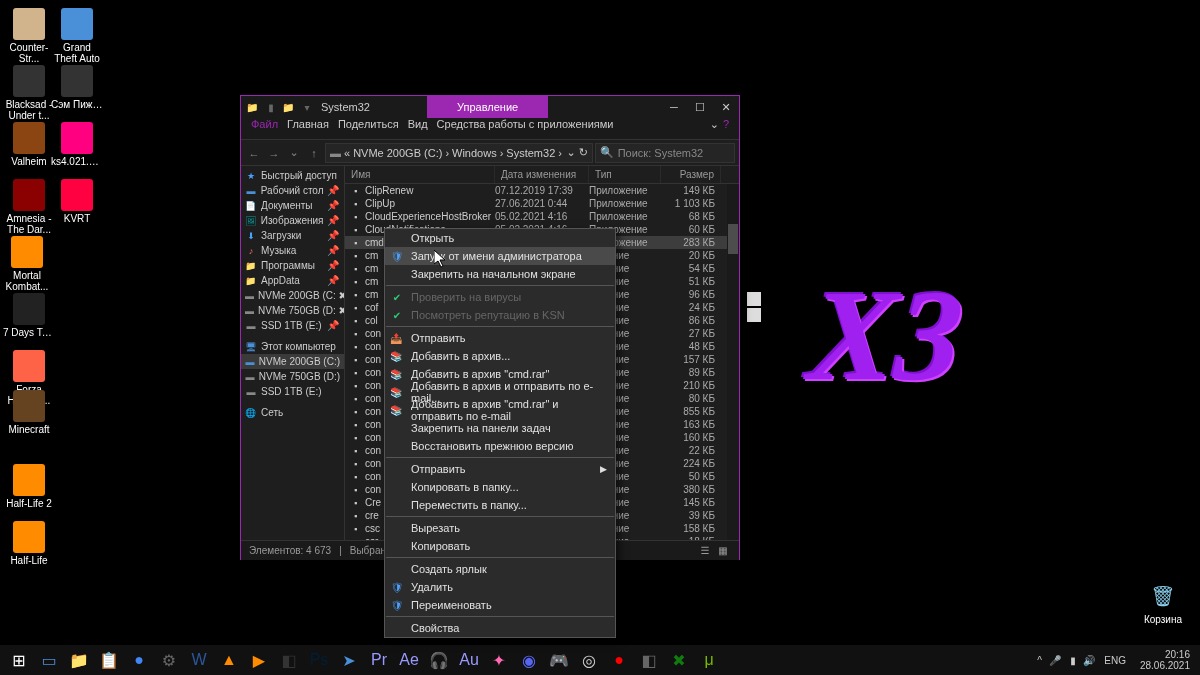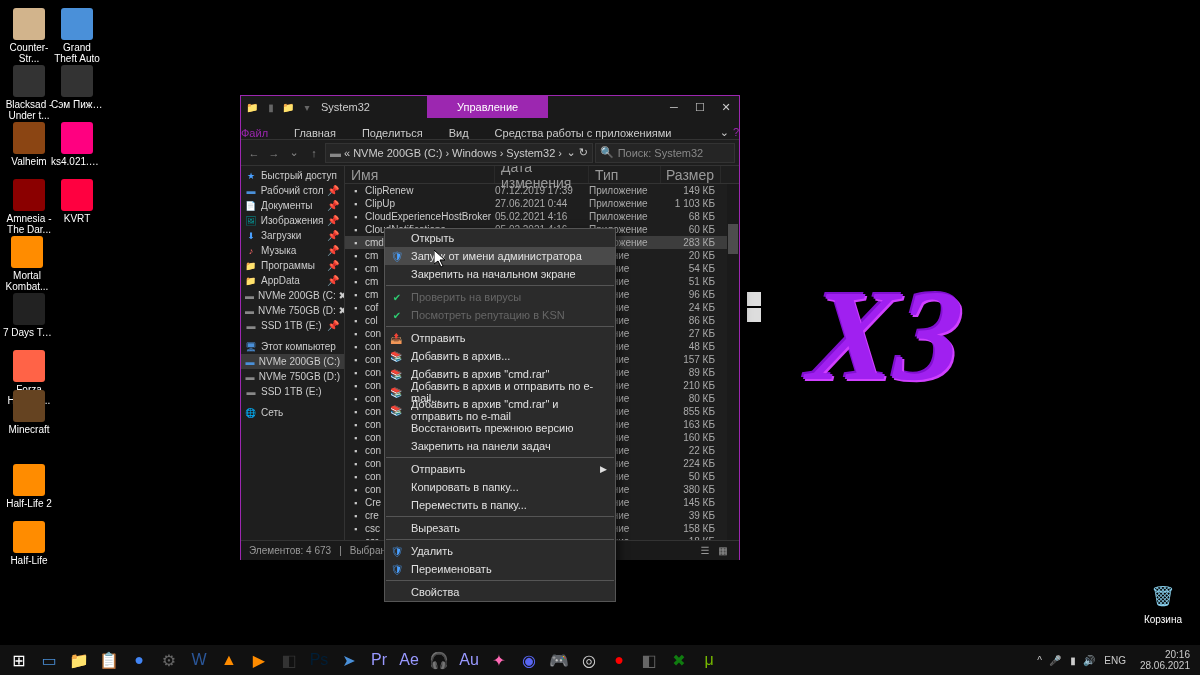--- a/index.html
+++ b/index.html
@@ -13,37 +13,37 @@
 .blocks{position:absolute;left:745px;top:290px}
 .blocks div{width:14px;height:14px;background:#ddd;margin:2px}
 .explorer{position:absolute;left:240px;top:95px;width:500px;height:465px;background:#1e1e1e;border:1px solid #9c27b0;box-shadow:2px 2px 8px rgba(0,0,0,.7)}
 .titlebar{height:22px;background:#1a1a1a;display:flex;align-items:center;padding:0 4px;position:relative}
 .titlebar .ticons{display:flex;gap:2px;align-items:center}
 .titlebar .ticons span{width:16px;height:16px;display:flex;align-items:center;justify-content:center;font-size:10px}
 .titlebar .tname{color:#ccc;font-size:11px;margin-left:6px}
 .titlebar .tab{position:absolute;left:186px;top:0;height:22px;background:#9c27b0;color:#fff;padding:0 30px;display:flex;align-items:center;font-size:11px}
 .winctl{position:absolute;right:0;top:0;display:flex}
 .winctl div{width:26px;height:22px;display:flex;align-items:center;justify-content:center;color:#ccc;cursor:pointer;font-size:11px}
-.ribbon{height:22px;background:#1a1a1a;display:flex;align-items:flex-end;padding:0 0;gap:26px;border-bottom:1px solid #333}
+.ribbon{height:22px;background:#1a1a1a;display:flex;align-items:flex-start;padding:0 10px;gap:9px;border-bottom:1px solid #333}
 .ribbon span{color:#ccc;font-size:11px;cursor:pointer}
 .ribbon span.file{color:#9c27b0}
 .ribbon .chev{margin-left:auto;display:flex;gap:4px}
 .navrow{height:26px;background:#1e1e1e;display:flex;align-items:center;padding:0 4px;gap:2px;border-bottom:1px solid #333}
 .navrow .navbtn{width:18px;height:18px;display:flex;align-items:center;justify-content:center;color:#888;cursor:pointer;font-size:11px}
 .breadcrumb{flex:1;height:20px;background:#252525;display:flex;align-items:center;padding:0 4px;gap:3px;font-size:11px;color:#ccc;border:1px solid #333}
 .breadcrumb span{cursor:pointer}
 .searchbox{width:140px;height:20px;background:#252525;border:1px solid #333;display:flex;align-items:center;padding:0 4px;color:#888;font-size:11px;gap:4px}
 .content{display:flex;height:374px}
 .sidebar{width:104px;background:#1e1e1e;border-right:1px solid #333;overflow:hidden;padding:2px 0}
 .side-item{height:15px;display:flex;align-items:center;padding:0 4px;gap:4px;color:#ccc;font-size:10px;cursor:pointer;white-space:nowrap}
 .side-item:hover,.side-item.sel{background:#3a3a3a}
 .side-item .si{width:12px;height:12px;display:flex;align-items:center;justify-content:center;font-size:9px}
 .side-sep{height:6px}
 .filepane{flex:1;background:#1e1e1e;overflow:hidden;position:relative}
-.colhdr{height:18px;display:flex;border-bottom:1px solid #333;font-size:14px;color:#999}
+.colhdr{height:18px;display:flex;border-bottom:1px solid #333;font-size:10px;color:#999}
 .colhdr div{padding:0 6px;display:flex;align-items:center;border-right:1px solid #2a2a2a}
 .c-name{width:150px}.c-date{width:94px}.c-type{width:72px}.c-size{width:60px;justify-content:flex-end}
 .filelist{}
 .frow{height:13px;display:flex;font-size:10px;color:#ccc;cursor:pointer;align-items:center}
 .frow.sel{background:#3d3d3d}
 .frow .fi{width:13px;height:13px;margin-left:4px;display:flex;align-items:center;justify-content:center;font-size:9px}
 .frow .fn{width:133px;padding-left:3px;overflow:hidden;white-space:nowrap}
 .frow .fd{width:94px;color:#aaa}
 .frow .ft{width:72px;color:#aaa;overflow:hidden}
 .frow .fs{width:54px;text-align:right;color:#aaa}
@@ -523,41 +523,47 @@
       </div>
       <div class="ctx-item  ">
         <span class="ci" style="color:#8b4513">📚</span>
         <span>Добавить в архив и отправить по e-mail...</span>
       </div>
       <div class="ctx-item  ">
         <span class="ci" style="color:#8b4513">📚</span>
         <span>Добавить в архив "cmd.rar" и отправить по e-mail</span>
       </div>
       <div class="ctx-item  ">
+        <span>Закрепить на панели задач</span>
+      </div>
+      <div class="ctx-item  ">
         <span>Восстановить прежнюю версию</span>
-      </div>
-      <div class="ctx-item  ">
-        <span>Закрепить на панели задач</span>
       </div>
       <div class="ctx-sep"></div>
       <div class="ctx-item  ">
         <span>Отправить</span>
         <span class="arr">▶</span>
       </div>
       <div class="ctx-item  ">
         <span>Копировать в папку...</span>
       </div>
       <div class="ctx-item  ">
         <span>Переместить в папку...</span>
       </div>
       <div class="ctx-sep"></div>
       <div class="ctx-item  ">
         <span>Вырезать</span>
       </div>
+      <div class="ctx-item  ">
+        <span>Копировать</span>
+      </div>
       <div class="ctx-sep"></div>
+      <div class="ctx-item  ">
+        <span>Создать ярлык</span>
+      </div>
       <div class="ctx-item  ">
         <span class="ci" style="color:#4aa0ff">🛡</span>
         <span>Удалить</span>
       </div>
       <div class="ctx-item  ">
         <span class="ci" style="color:#4aa0ff">🛡</span>
         <span>Переименовать</span>
       </div>
       <div class="ctx-sep"></div>
       <div class="ctx-item  ">

